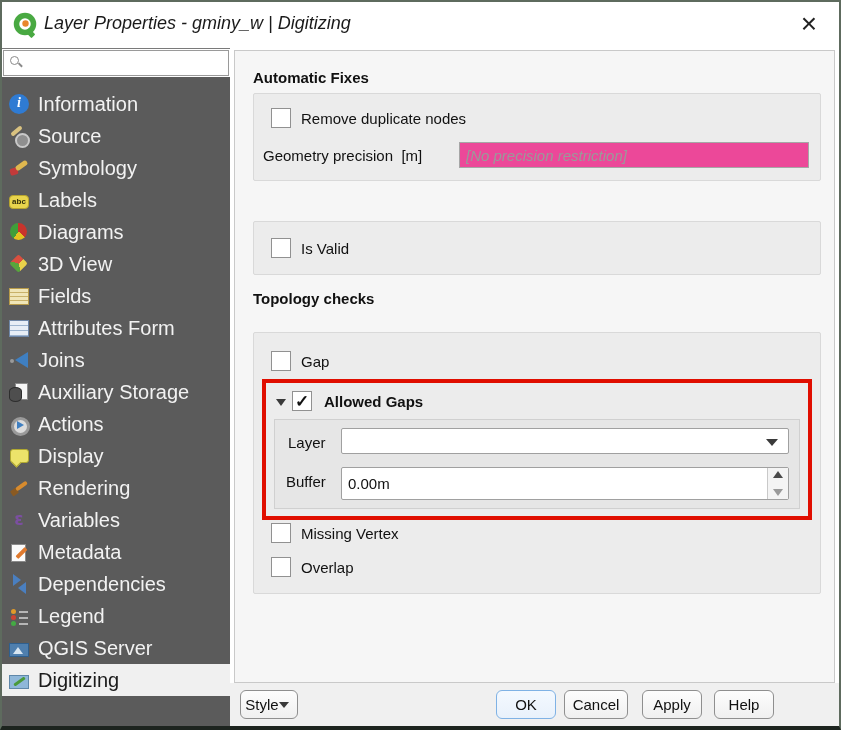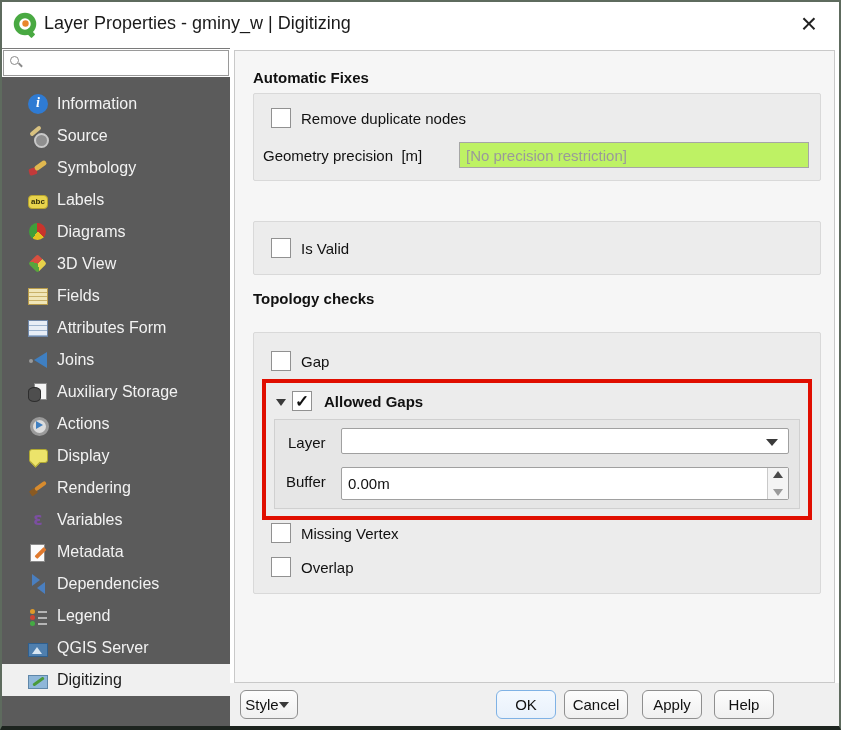--- a/index.html
+++ b/index.html
@@ -8,37 +8,37 @@
 
   .window {
     position: relative; width: 841px; height: 730px;
     border: 2px solid #5e6b5e; border-bottom: 4px solid #1d241f;
     background:#fff; overflow: hidden;
   }
 
   
   .titlebar { position:absolute; left:0; top:0; right:0; height:46px; background:#fff; }
   .qgis-logo { position:absolute; left:10px; top:9px; width:28px; height:28px; }
-  .title-text { position:absolute; left:42px; top:11px; font-size:18px; color:#1a1a1a; white-space:pre; }
+  .title-text { position:absolute; left:42px; top:11px; font-size:18px; color:#1a1a1a; white-space:pre;font-style:italic; }
   .close-btn { position:absolute; right:14px; top:4px; width:32px; height:36px;
     font-size:28px; font-weight:300; color:#222; text-align:center; line-height:36px; cursor:pointer; }
 
   
   .sidebar { position:absolute; left:0; top:46px; width:228px; bottom:0; background:#5b5b5b; border-top:1px solid #7a7a7a; }
   .search-wrap { position:absolute; left:0; top:0; width:228px; height:28px; background:#fff; }
   .search-input { position:absolute; left:1px; top:1px; width:226px; height:26px;
     border:1px solid #9a9a9a; background:#fff; padding-left:26px; font-size:13px; outline:none; }
   .search-icon { position:absolute; left:8px; top:7px; width:9px; height:9px;
     border:1.5px solid #8a8a8a; border-radius:50%; z-index:2; }
   .search-icon::after { content:""; position:absolute; left:7px; top:7px; width:5px; height:1.5px;
     background:#8a8a8a; transform:rotate(45deg); }
 
   .side-list { position:absolute; left:0; top:39px; right:0; }
-  .side-item { height:32px; display:flex; align-items:center; padding-left:26px;
-    color:#f2f2f2; font-size:16px; cursor:pointer; }
+  .side-item { height:32px; display:flex; align-items:center; padding-left:7px;
+    color:#f2f2f2; font-size:20px; cursor:pointer; }
   .side-item.selected { background:#f0f0f0; color:#1b1b1b; }
   .slabel { white-space:nowrap; }
 
   .sicon { position:relative; width:20px; height:20px; margin-right:9px; flex:0 0 20px; }
 
   .si-information { background:#2f7bd3; border-radius:50%; }
   .si-information::before { content:"i"; position:absolute; left:0; right:0; top:1px; text-align:center;
     color:#fff; font-family:"Liberation Serif", serif; font-style:italic; font-weight:bold; font-size:14px; }
   .si-source::before { content:""; position:absolute; left:6px; top:7px; width:11px; height:11px;
     border-radius:50%; background:#8f8f8f; border:2px solid #c9c9c9; }
@@ -107,22 +107,22 @@
   
   .main-frame { position:absolute; left:232px; top:48px; right:4px; height:633px;
     background:#f6f6f6; border:1px solid #c9c9c9; }
   .heading { position:absolute; font-size:15px; font-weight:bold; color:#111; white-space:pre; }
   .groupbox { position:absolute; background:#ececec; border:1px solid #d9d9d9; border-radius:2px; }
 
   .cb { position:absolute; width:20px; height:20px; background:#fff; border:1px solid #919191; cursor:pointer;
     text-align:center; line-height:19px; font-size:17px; font-weight:bold; color:#111; }
   .cb-label { position:absolute; font-size:15px; color:#111; white-space:pre; }
 
-  .text-input { position:absolute; height:26px; background:#bef264; border:1px solid #a6a6a6;
-    font-size:15px; padding:6px 6px; color:#222; outline:none; font-family:"Liberation Sans", sans-serif; }
+  .text-input { position:absolute; height:26px; background:#ec4899; border:1px solid #a6a6a6;
+    font-size:15px; padding:6px 6px; color:#222; outline:none; font-family:"Liberation Sans", sans-serif;font-style:italic; }
   .text-input::placeholder { color:#9a9a9a; }
 
   .red-box { position:absolute; border:4px solid #e00e00; }
   .expander { position:absolute; width:0; height:0; border-left:5px solid transparent;
     border-right:5px solid transparent; border-top:7px solid #3a3a3a; cursor:pointer; }
   .subframe { position:absolute; background:#e6e6e6; border:1px solid #d0d0d0; }
   .field-label { position:absolute; font-size:15px; color:#111; }
 
   .combo { position:absolute; height:26px; background:#fff; border:1px solid #a0a0a0; border-radius:2px; cursor:pointer; }
   .combo-arrow { position:absolute; right:10px; top:10px; width:0; height:0;

